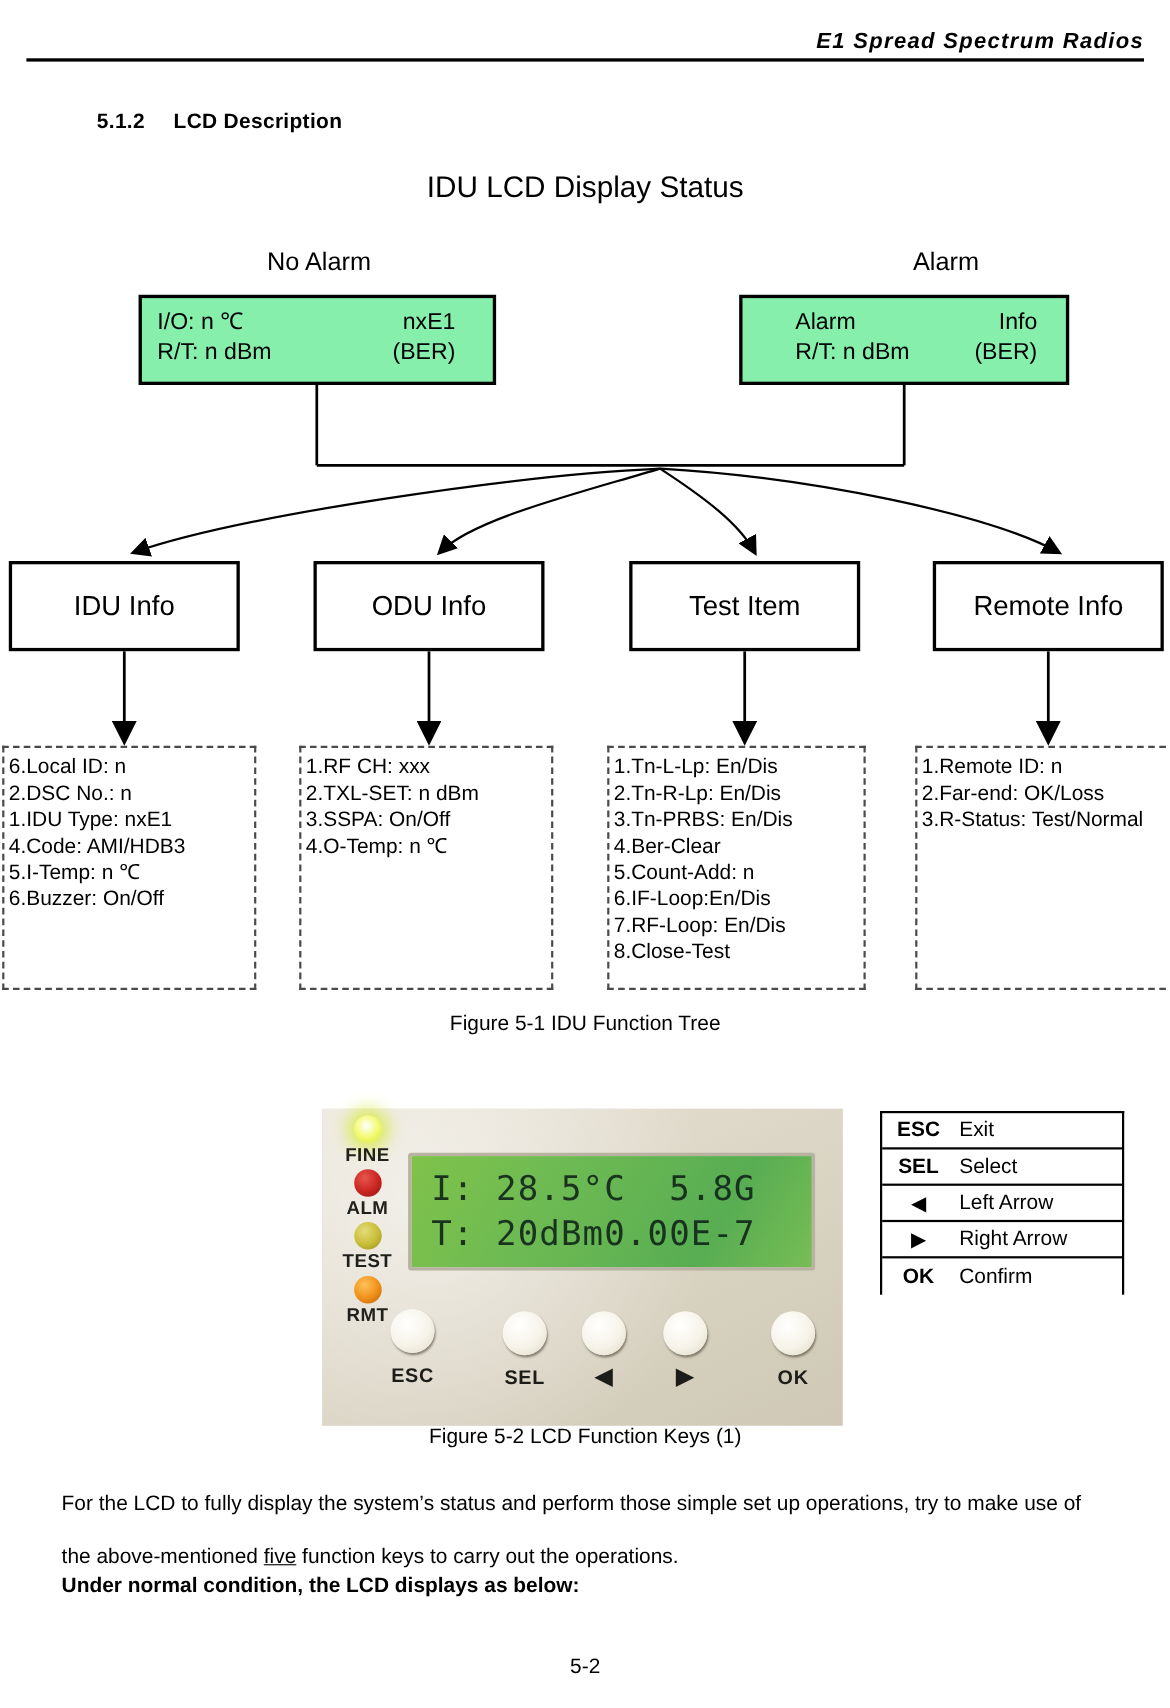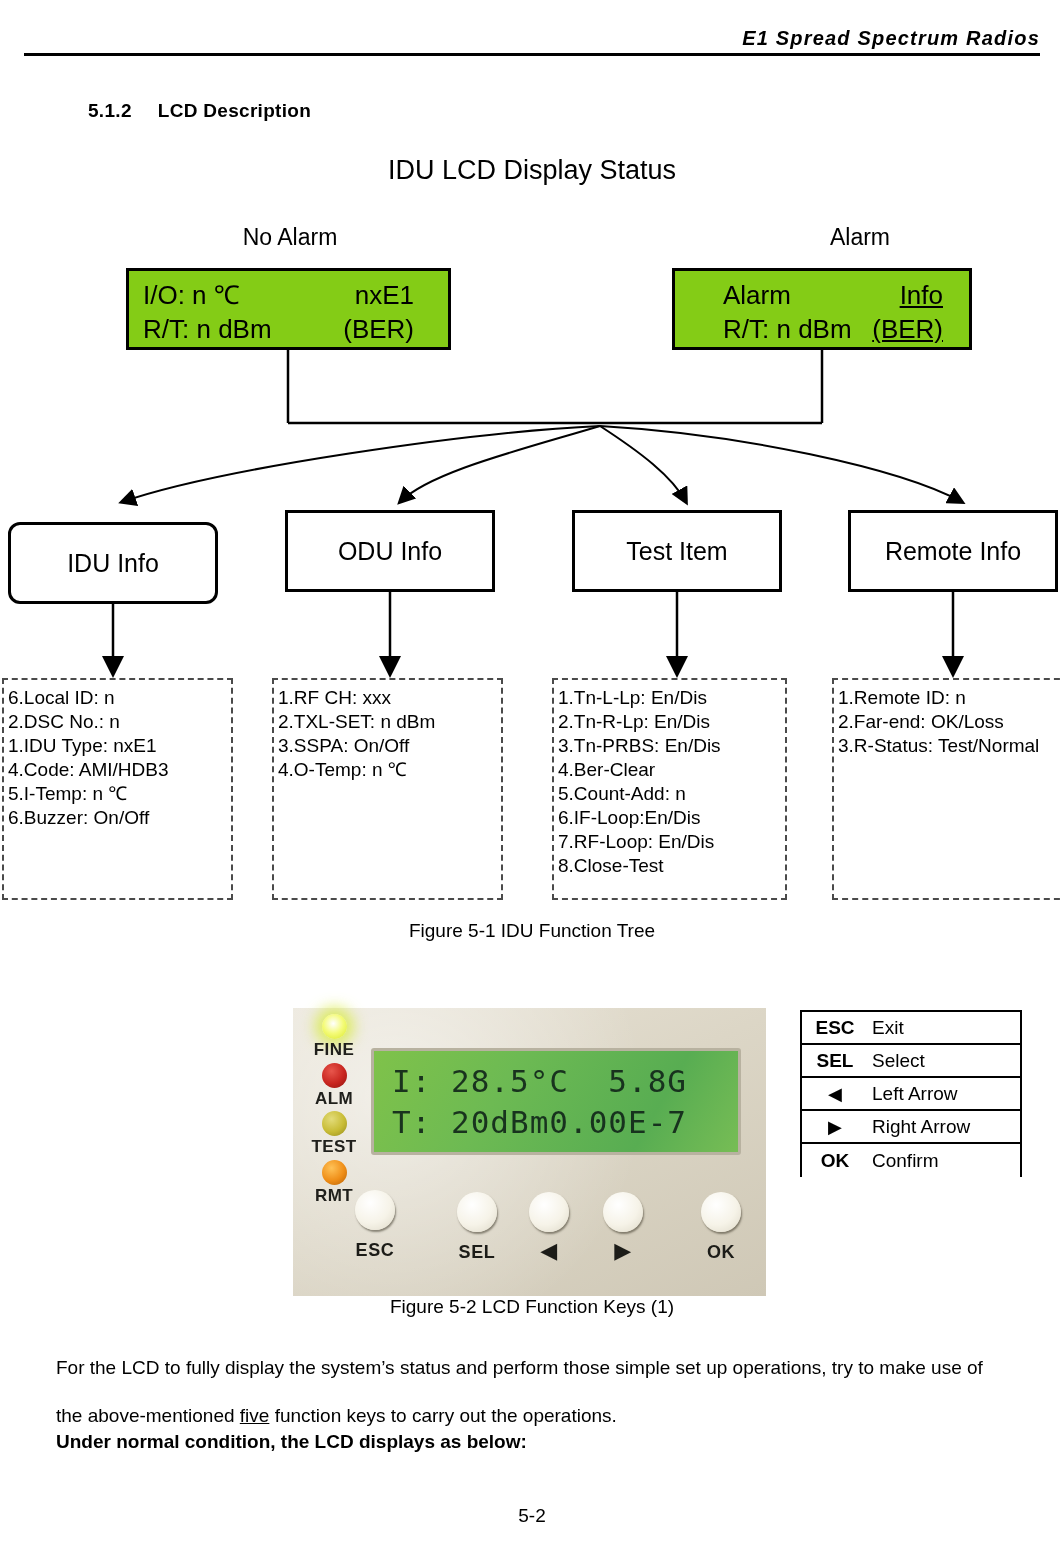--- a/index.html
+++ b/index.html
@@ -72,55 +72,55 @@
     left: 0; top: 5px; width: 1064px;
     font-size: 27px;
   }
   #label-no-alarm { left: 150px; top: 74px; width: 280px; }
   #label-alarm    { left: 720px; top: 74px; width: 280px; }
 
   
   .status-box {
     position: absolute;
     border: 3px solid #000;
-    background: #84cc16;
-    box-sizing: border-box;
-    font-size: 26px;
+    background: #86efac;
+    box-sizing: border-box;
+    font-size: 21px;
     line-height: 1.30;
   }
   .status-row {
     display: flex;
     justify-content: space-between;
   }
   #box-no-alarm {
     left: 126px; top: 118px; width: 325px; height: 82px;
     padding: 8px 18px 0 14px;
   }
   #box-no-alarm .status-row .right { padding-right: 16px; }
   #box-alarm {
     left: 672px; top: 118px; width: 300px; height: 82px;
     padding: 8px 14px 0 14px;
   }
   #box-alarm .status-row .left  { padding-left: 34px; }
-  #box-alarm .status-row .right { padding-right: 12px; text-decoration: underline; }
+  #box-alarm .status-row .right { padding-right: 12px; }
 
   
   .cat-box {
     position: absolute;
     border: 3px solid #000;
     background: #fff;
     box-sizing: border-box;
     height: 82px;
     width: 210px;
     display: flex;
     align-items: center;
     justify-content: center;
     font-size: 25px;
   }
-  #cat-idu    { left: 8px;   top: 372px; border-radius: 12px; }
+  #cat-idu    { left: 8px;   top: 360px; }
   #cat-odu    { left: 285px; top: 360px; align-items: center; }
   #cat-test   { left: 572px; top: 360px; }
   #cat-remote { left: 848px; top: 360px; }
 
   
   .detail-box {
     position: absolute;
     border: 2px dashed #4a4a4a;
     background: transparent;
     box-sizing: border-box;

